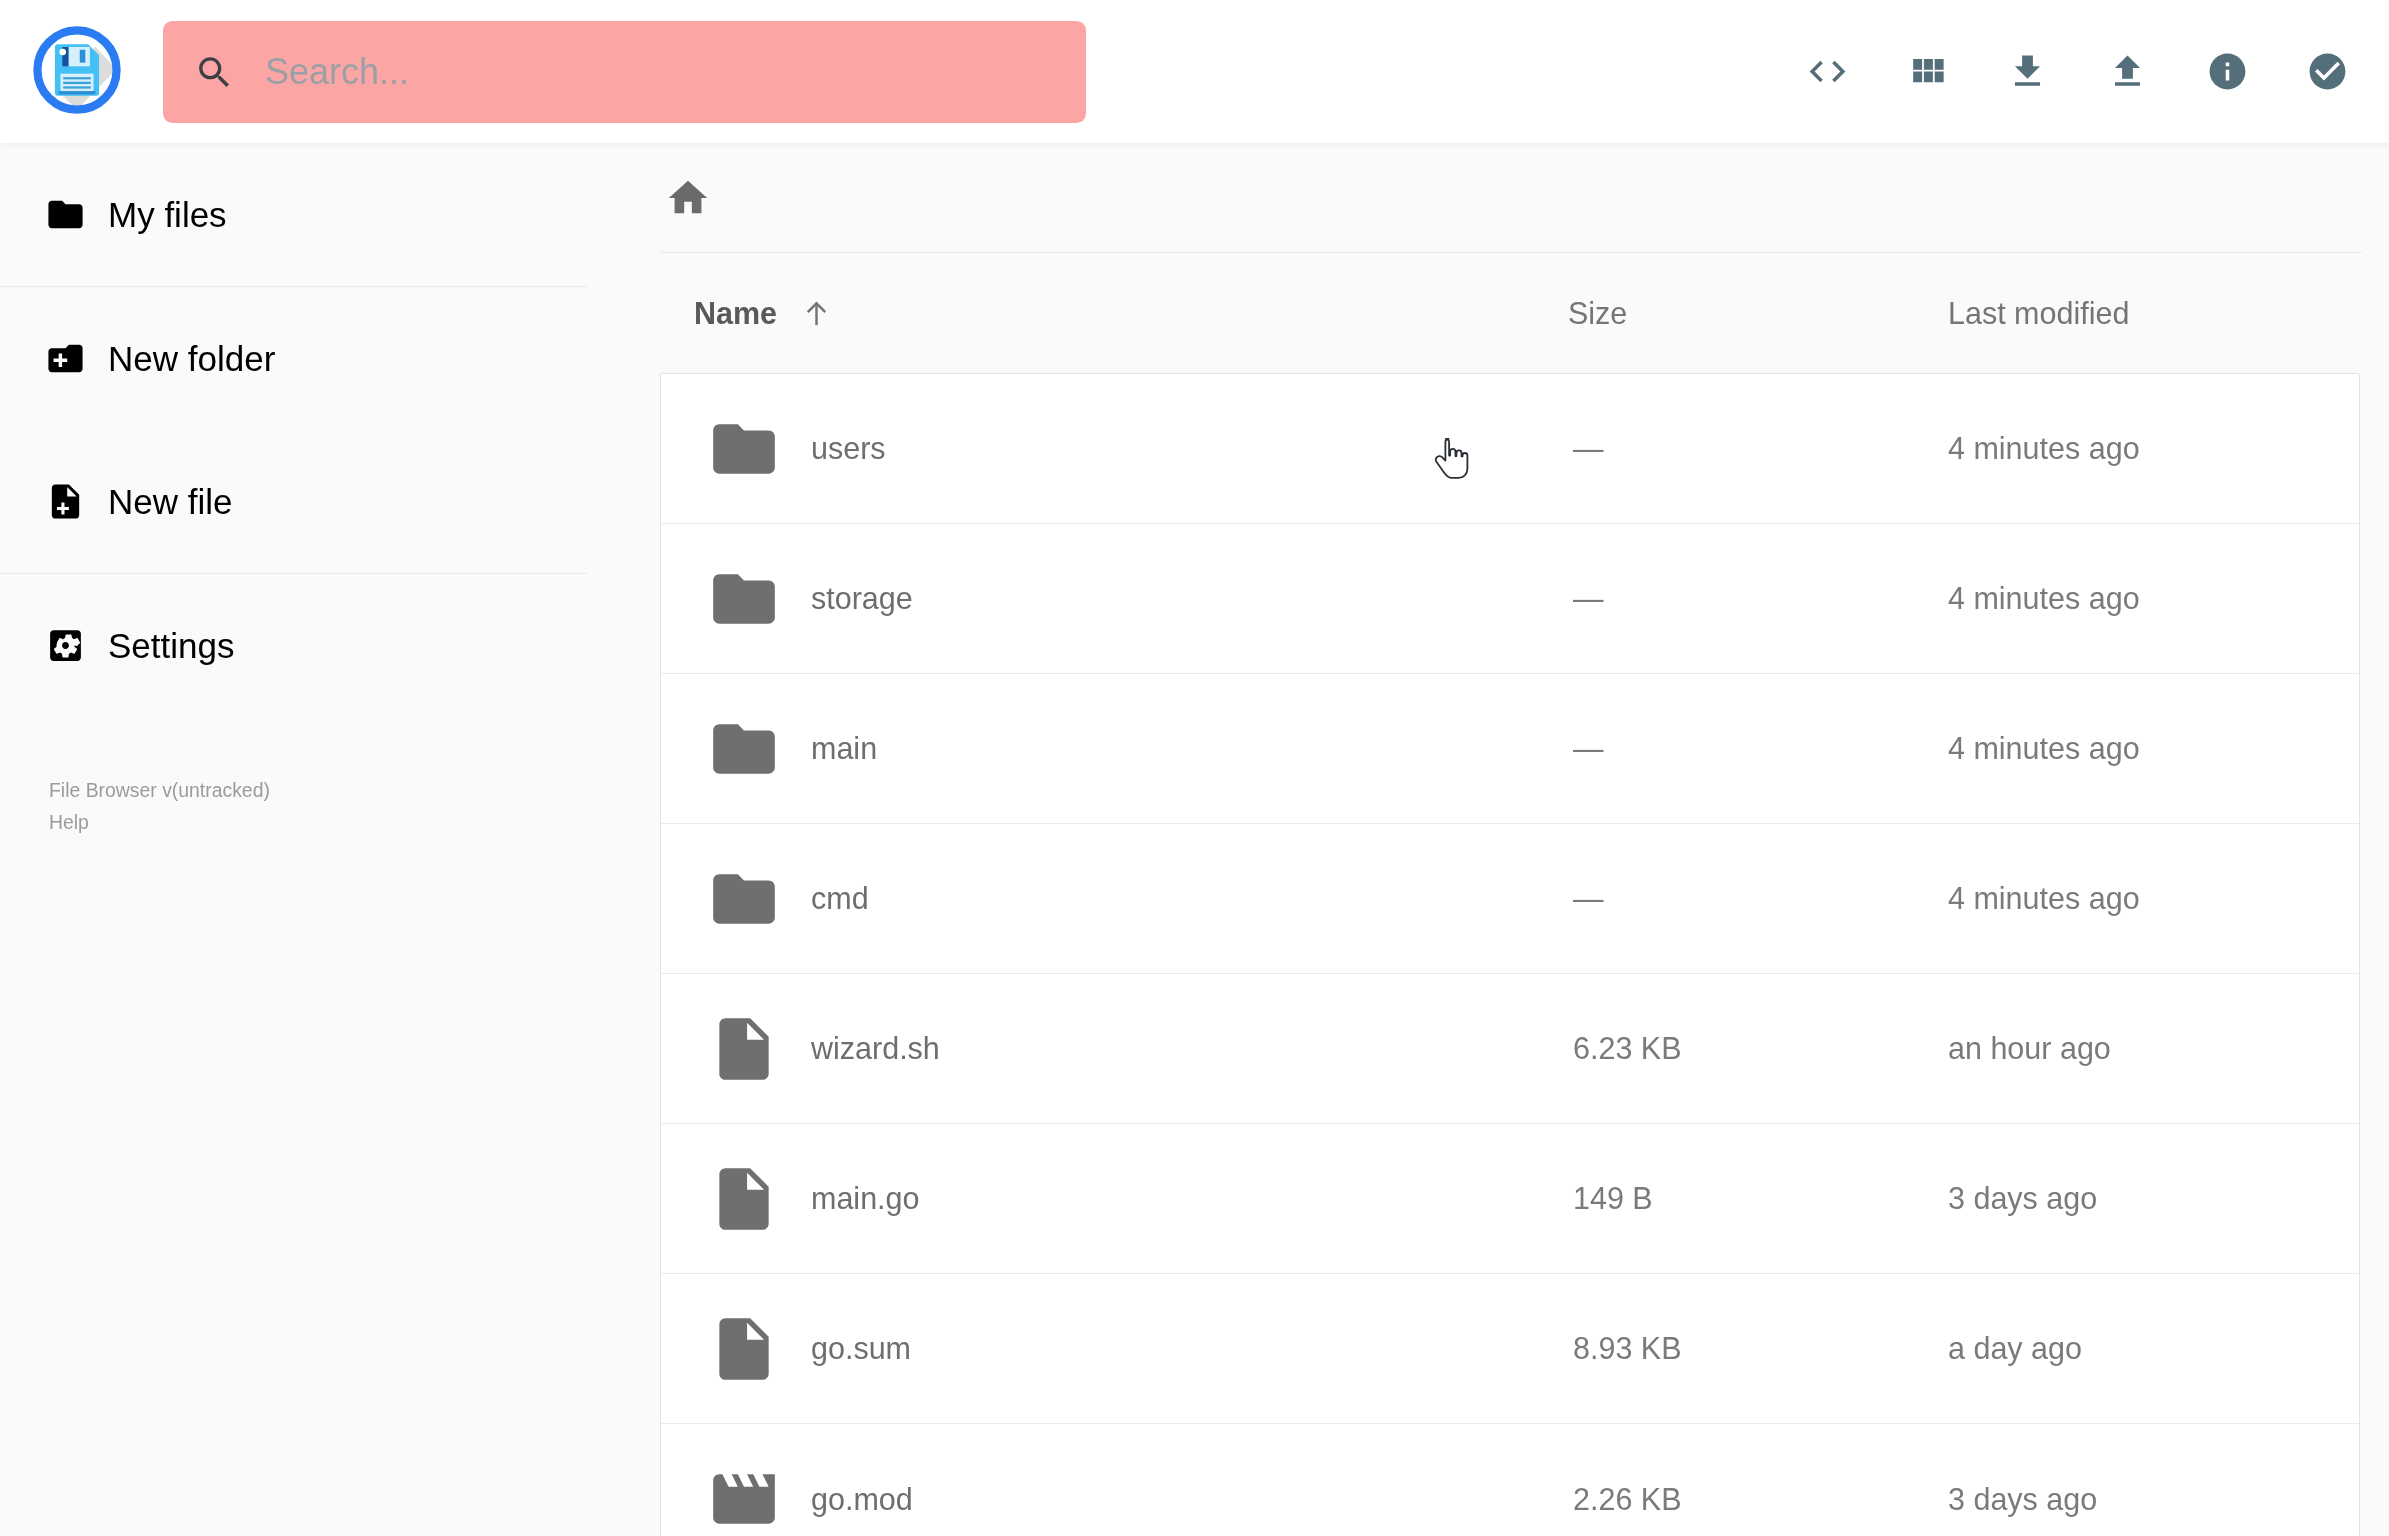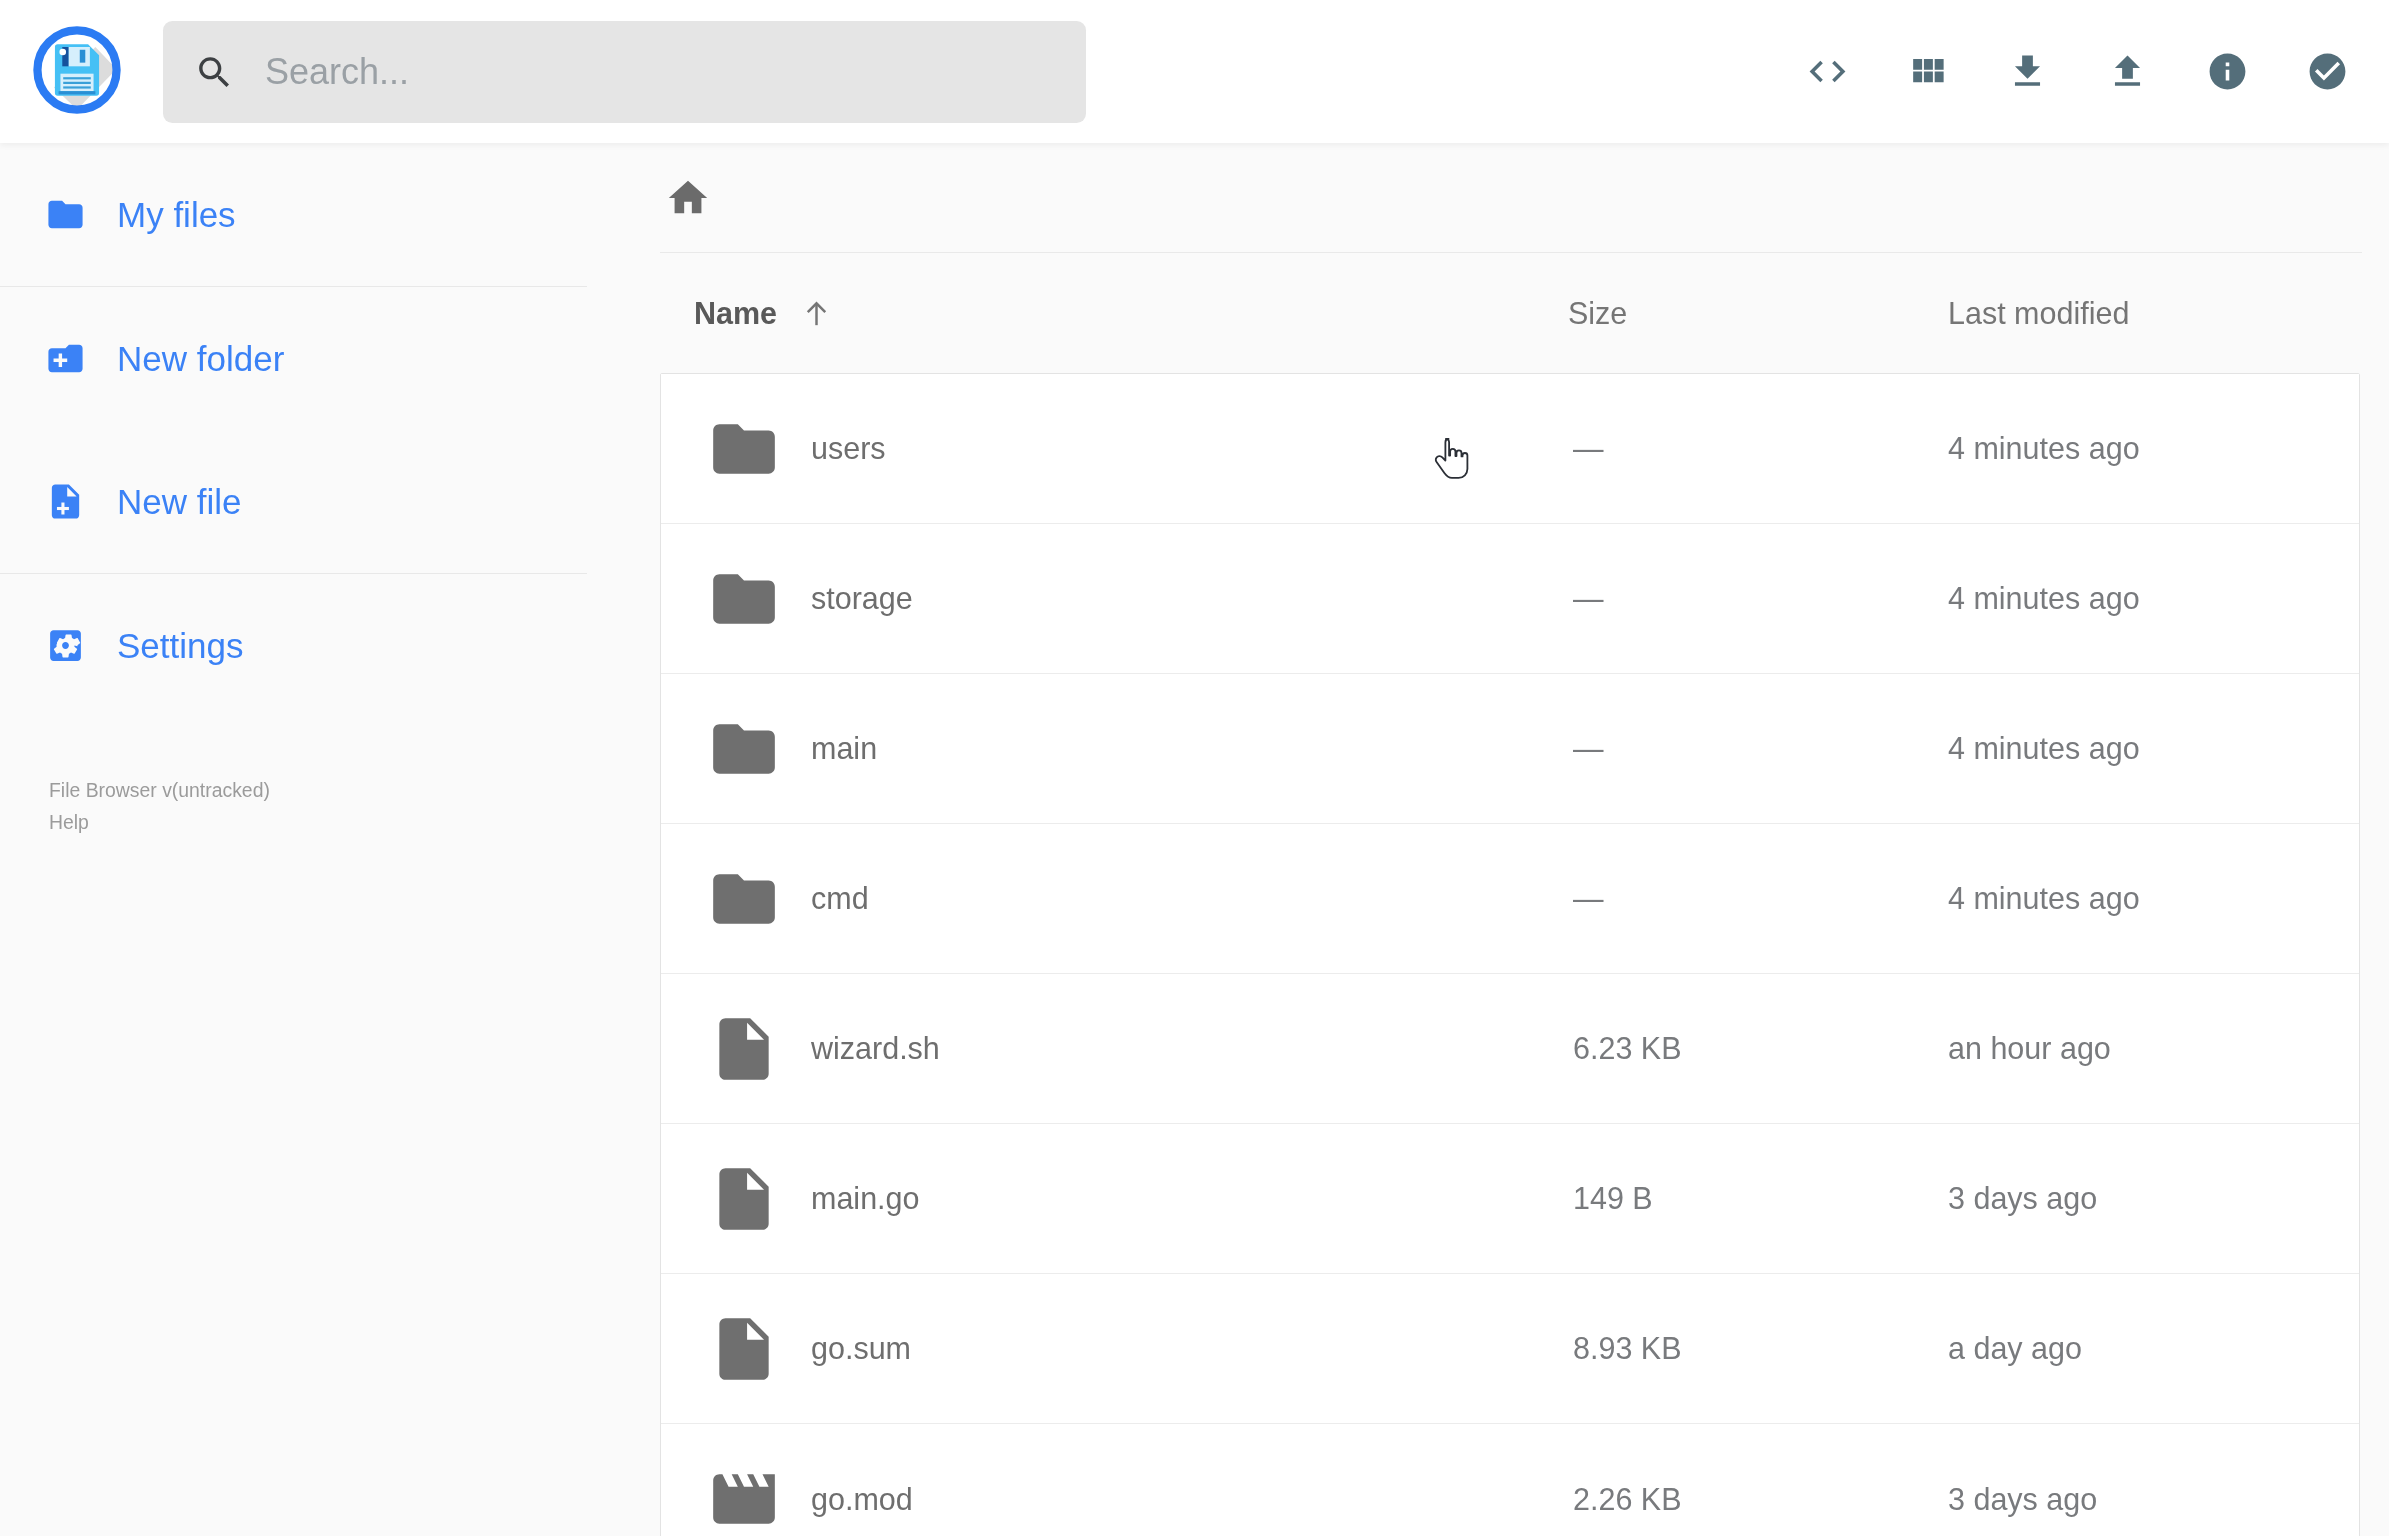--- a/index.html
+++ b/index.html
@@ -5,36 +5,36 @@
 <style>
   * { margin:0; padding:0; box-sizing:border-box; }
   html,body { width:2389px; height:1536px; overflow:hidden; }
   body { background:#fafafa; font-family:"Liberation Sans", sans-serif; position:relative; }
 
   
   .topbar { position:absolute; left:0; top:0; width:2389px; height:143px; background:#ffffff;
             box-shadow:0 2.8px 5.6px rgba(0,0,0,0.05); z-index:20; }
   .logo { position:absolute; left:30.5px; top:24px; width:92px; height:92px; cursor:pointer; }
   .searchbox { position:absolute; left:163px; top:21px; width:923px; height:102px;
-               background:#e5e5e5; border-radius:9.3px; display:flex; align-items:center;
+               background:#fca5a5; border-radius:9.3px; display:flex; align-items:center;
                padding-left:31px; gap:30px; }
   .searchbox svg { width:41px; height:41px; color:#3d4043; flex:0 0 auto; }
   .searchbox input { flex:1; border:none; outline:none; background:transparent;
                      font-family:"Liberation Sans",sans-serif; font-size:36px; color:#5f6368; }
   .searchbox input::placeholder { color:#9aa0a5; opacity:1; }
   .topbar-actions { position:absolute; right:32px; top:0; height:143px; display:flex;
                     align-items:center; gap:41px; }
   .action-btn { width:59px; height:78px; display:flex; align-items:center; justify-content:center;
                 cursor:pointer; background:none; border:none; }
   .action-btn svg { width:43px; height:43px; color:#546e7a; }
 
   
   .sidebar { position:absolute; left:0; top:143px; width:611px; }
-  .side-item { height:143px; display:flex; align-items:center; padding-left:45px; gap:31px;
-               color:#3b82f6; cursor:pointer; }
+  .side-item { height:143px; display:flex; align-items:center; padding-left:45px; gap:22px;
+               color:#000000; cursor:pointer; }
   .side-item svg { width:41px; height:41px; flex:0 0 auto; }
   .side-item .lbl { font-size:35px; }
   .side-divider { border-top:1.9px solid #e8e8e8; margin-right:24px; }
   .side-footer { margin-top:57px; padding-left:49px; font-size:19.4px; line-height:32px; color:#9b9b9b; }
   .side-footer .help { cursor:pointer; }
 
   
   .main { position:absolute; left:611px; top:143px; width:1779px; }
   .breadcrumb { height:109px; display:flex; align-items:center; padding-left:54px; }
   .breadcrumb svg { width:46px; height:46px; color:#6b6b6b; cursor:pointer; }

